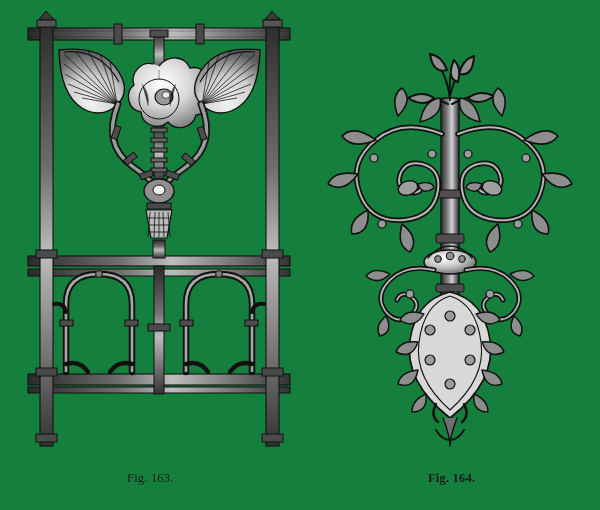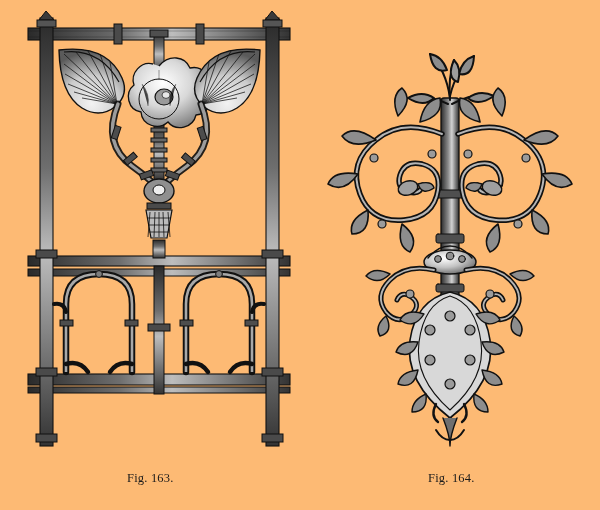--- a/index.html
+++ b/index.html
@@ -11,21 +11,21 @@
     width: 600px;
     height: 510px;
     overflow: hidden;
     font-family: "Liberation Serif", serif;
     color: #000000;
   }
   .page {
     position: relative;
     width: 600px;
     height: 510px;
-    background: #fdba74;
+    background: #15803d;
   }
   .plate {
     position: absolute;
   }
   #fig163-plate {
     left: 14px;
     top: 4px;
     width: 290px;
     height: 455px;
   }
@@ -42,20 +42,21 @@
     color: #1a1a1a;
     white-space: nowrap;
   }
   #fig163-caption {
     left: 127px;
     top: 471px;
   }
   #fig164-caption {
     left: 428px;
     top: 471px;
+    font-weight: bold;
   }
   svg {
     display: block;
   }
 </style>
 </head>
 <body>
 
 <div class="page">
 

